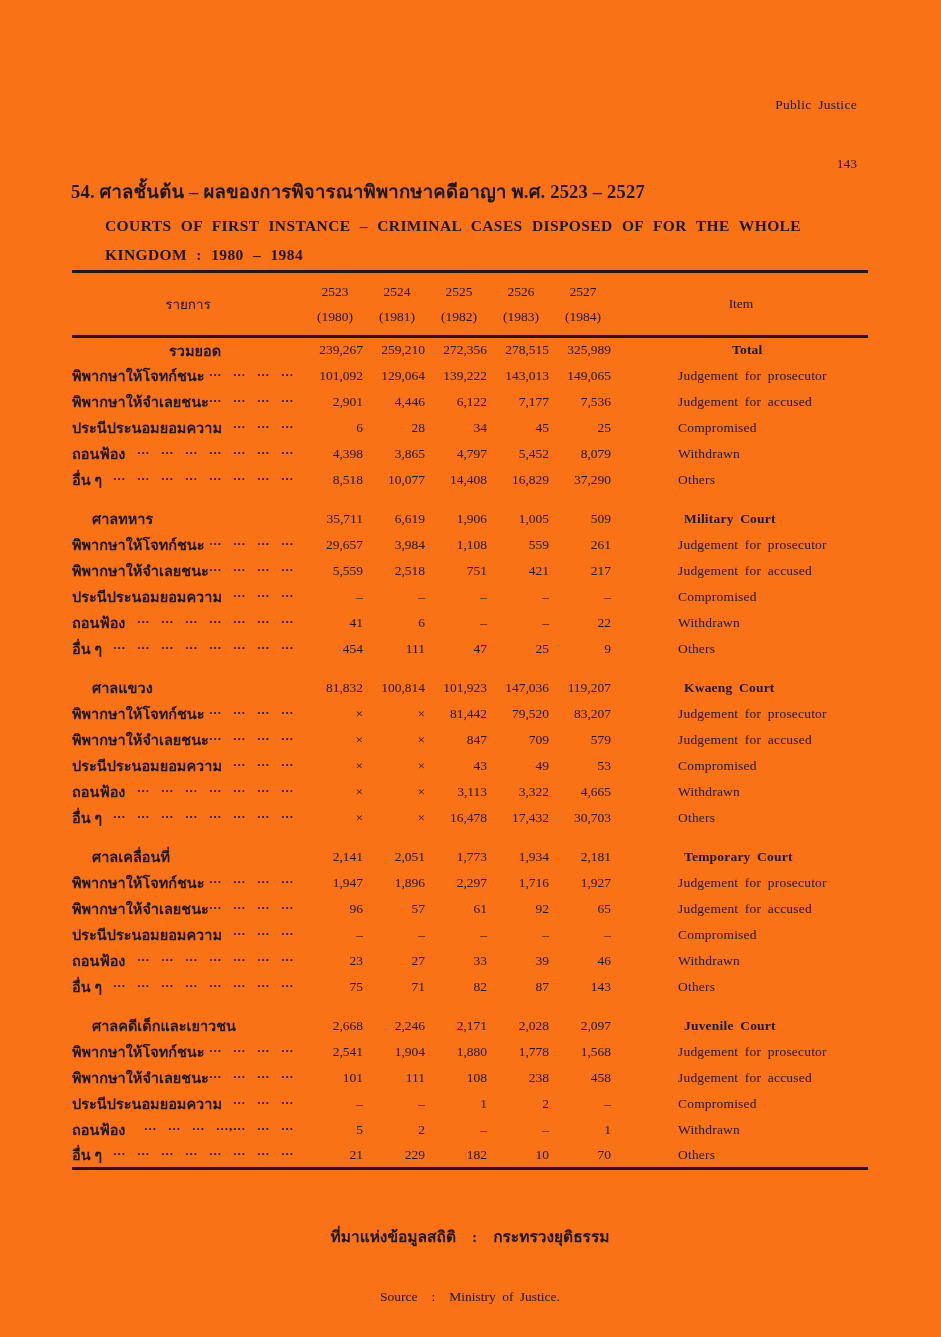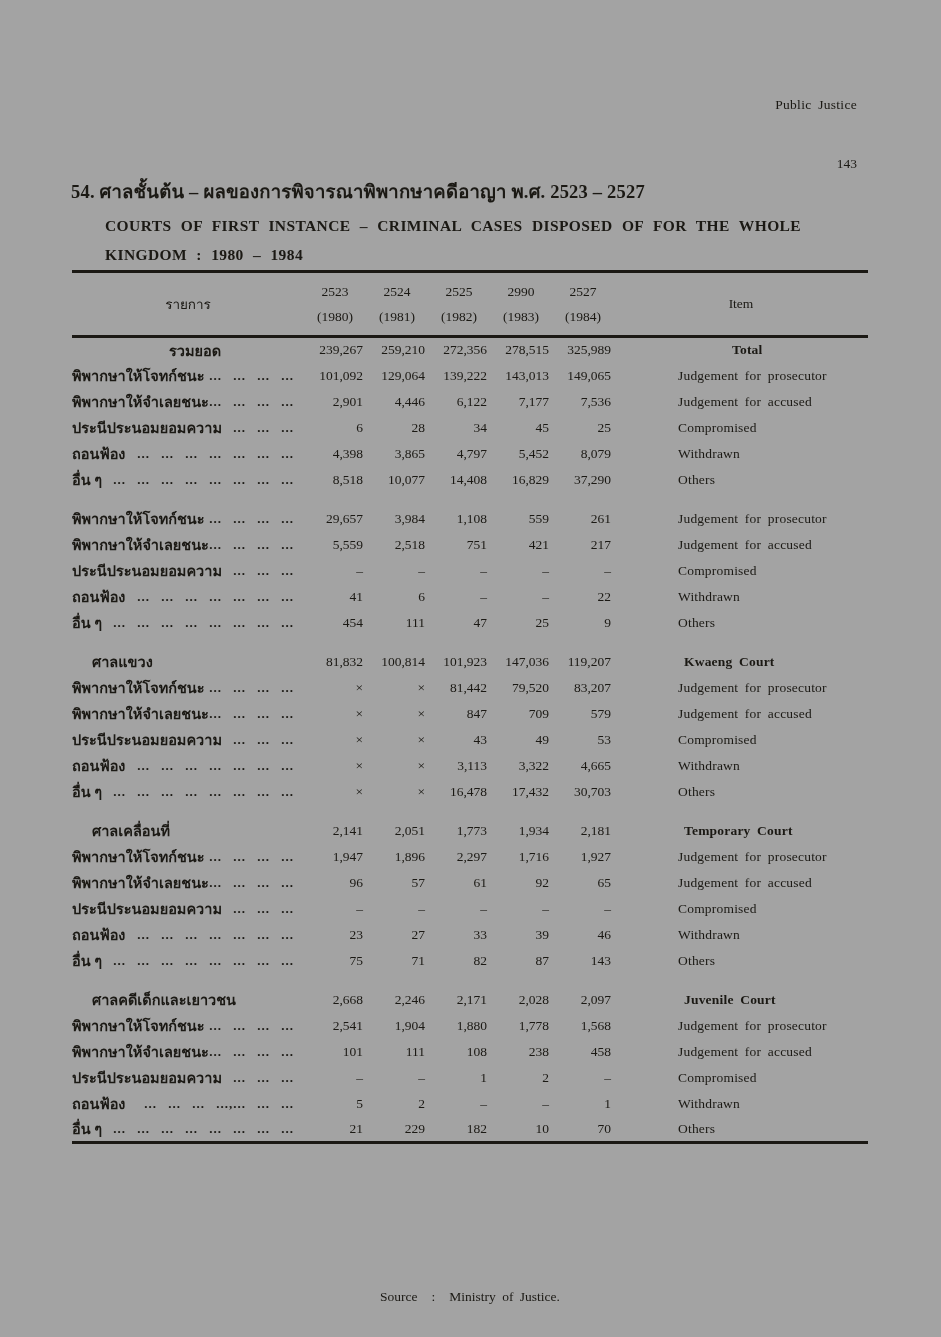--- a/index.html
+++ b/index.html
@@ -1,18 +1,18 @@
 <!DOCTYPE html>
 <html><head>
 <meta charset="utf-8">
 <style>
   html, body { margin:0; padding:0; background:#d9d9d6; }
   .page {
     position:relative; width:941px; height:1337px; margin:0 auto;
-    background:#a3a3a3; color:#1b1914; overflow:hidden;
+    background:#f97316; color:#1b1914; overflow:hidden;
     font-family:"Liberation Serif","DejaVu Serif",serif;
   }
   .running-head { position:absolute; top:97px; right:84px; font-size:13.5px; letter-spacing:0.3px; word-spacing:3px; }
   .page-number  { position:absolute; top:156px; right:84px; font-size:13.5px; }
   .title-thai   { position:absolute; left:71px; top:177px; font-size:18.5px; font-weight:bold; letter-spacing:0.2px; white-space:nowrap;text-align:center; }
   .title-en     { position:absolute; left:105px; top:211px; width:770px; font-size:15.5px; font-weight:bold; line-height:29px; letter-spacing:0.4px; word-spacing:5px; }
 
   table.stats {
     position:absolute; left:72px; top:270px; width:796px;
     border-collapse:collapse; table-layout:fixed;
@@ -25,21 +25,21 @@
   .stats thead th.h-thai { text-align:center; }
   .stats thead th.h-year div { line-height:25px; text-align:center; }
   .stats thead th.h-item { text-align:center; }
 
   .stats tbody tr { height:26px; }
   .stats tbody tr.spacer { height:13px; }
   .stats td { padding:0; vertical-align:middle; font-size:13.5px; }
   .stats td.c-num { text-align:right; padding-right:3px; font-variant-numeric:tabular-nums; }
   .stats td.c-item { text-align:left; padding-left:64px; letter-spacing:0.2px; word-spacing:3px; white-space:nowrap; }
 
-  .cellflex { display:flex; align-items:center; }
+  .cellflex { display:flex; align-items:flex-start; }
   .t-label { font-weight:bold; font-size:14.5px; white-space:nowrap; }
   .dots { flex:1; text-align:right; padding-right:10px; font-weight:bold; font-size:13px; letter-spacing:1px; word-spacing:7px; white-space:nowrap; overflow:hidden; }
 
   tr.total .t-label  { padding-left:97px; }
   tr.group .t-label  { padding-left:20px; }
   tr.total td.c-num, tr.group td.c-num { font-weight:normal; }
   tr.total td.c-item { font-weight:bold; padding-left:118px; }
   tr.group td.c-item { font-weight:bold; padding-left:70px; }
 
   .source-thai { position:absolute; top:1224px; left:72px; width:796px; text-align:center; font-size:15.5px; font-weight:bold; }
@@ -80,21 +80,21 @@
         </th>
         <th class="h-year">
           <div>2524</div>
           <div>(1981)</div>
         </th>
         <th class="h-year">
           <div>2525</div>
           <div>(1982)</div>
         </th>
         <th class="h-year">
-          <div>2990</div>
+          <div>2526</div>
           <div>(1983)</div>
         </th>
         <th class="h-year">
           <div>2527</div>
           <div>(1984)</div>
         </th>
         <th class="h-item">Item</th>
       </tr>
     </thead>
     <tbody id="table-body">
@@ -177,20 +177,33 @@
           <td class="c-num">8,518</td>
           <td class="c-num">10,077</td>
           <td class="c-num">14,408</td>
           <td class="c-num">16,829</td>
           <td class="c-num">37,290</td>
           <td class="c-item">Others</td>
         </tr>
         <tr class="spacer">
           <td colspan="7"></td>
         </tr>
+        <tr class="group">
+          <td class="c-thai">
+            <div class="cellflex">
+              <span class="t-label">ศาลทหาร</span>
+            </div>
+          </td>
+          <td class="c-num">35,711</td>
+          <td class="c-num">6,619</td>
+          <td class="c-num">1,906</td>
+          <td class="c-num">1,005</td>
+          <td class="c-num">509</td>
+          <td class="c-item">Military Court</td>
+        </tr>
         <tr class="detail">
           <td class="c-thai">
             <div class="cellflex">
               <span class="t-label">พิพากษาให้โจทก์ชนะ</span>
               <span class="dots">... ... ... ...</span>
             </div>
           </td>
           <td class="c-num">29,657</td>
           <td class="c-num">3,984</td>
           <td class="c-num">1,108</td>
@@ -508,17 +521,20 @@
           <td class="c-num">21</td>
           <td class="c-num">229</td>
           <td class="c-num">182</td>
           <td class="c-num">10</td>
           <td class="c-num">70</td>
           <td class="c-item">Others</td>
         </tr>
       </tbody>
   </table>
 
+  <div class="source-thai">
+    <span>ที่มาแห่งข้อมูลสถิติ</span><span class="sep">:</span><span>กระทรวงยุติธรรม</span>
+  </div>
   <div class="source-en">
     <span>Source</span><span class="sep">:</span><span>Ministry of Justice.</span>
   </div>
 
 </div>
 
 </body></html>

